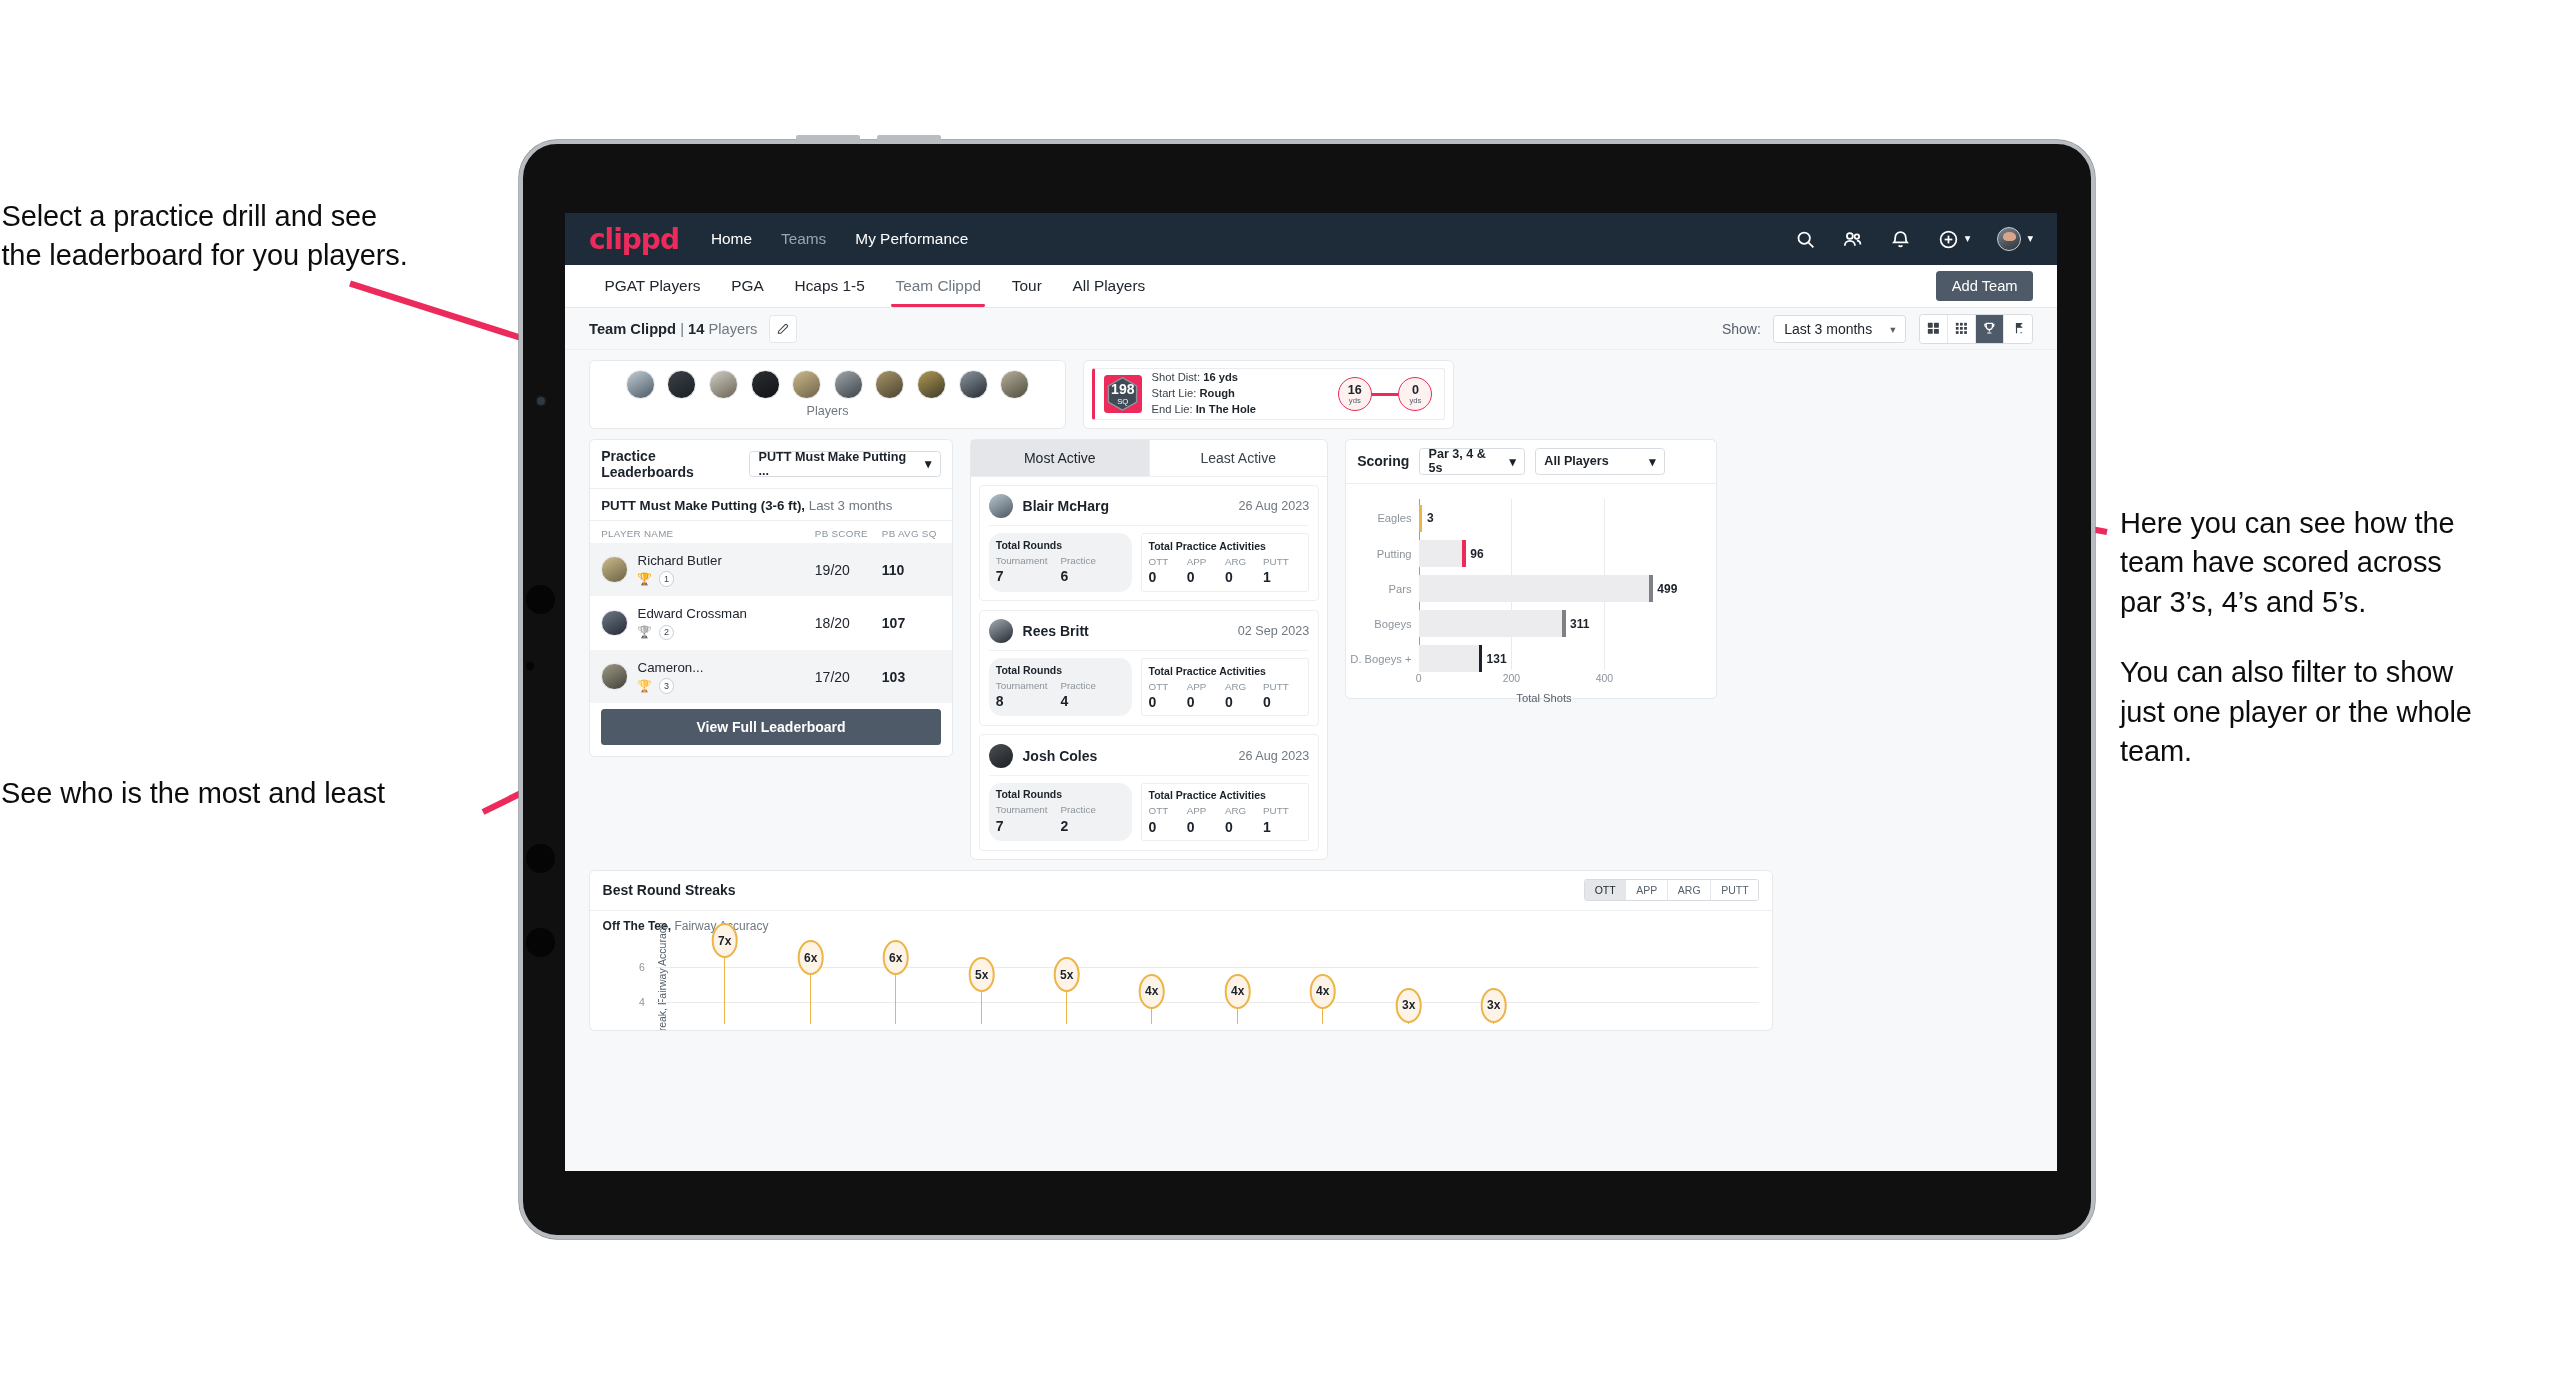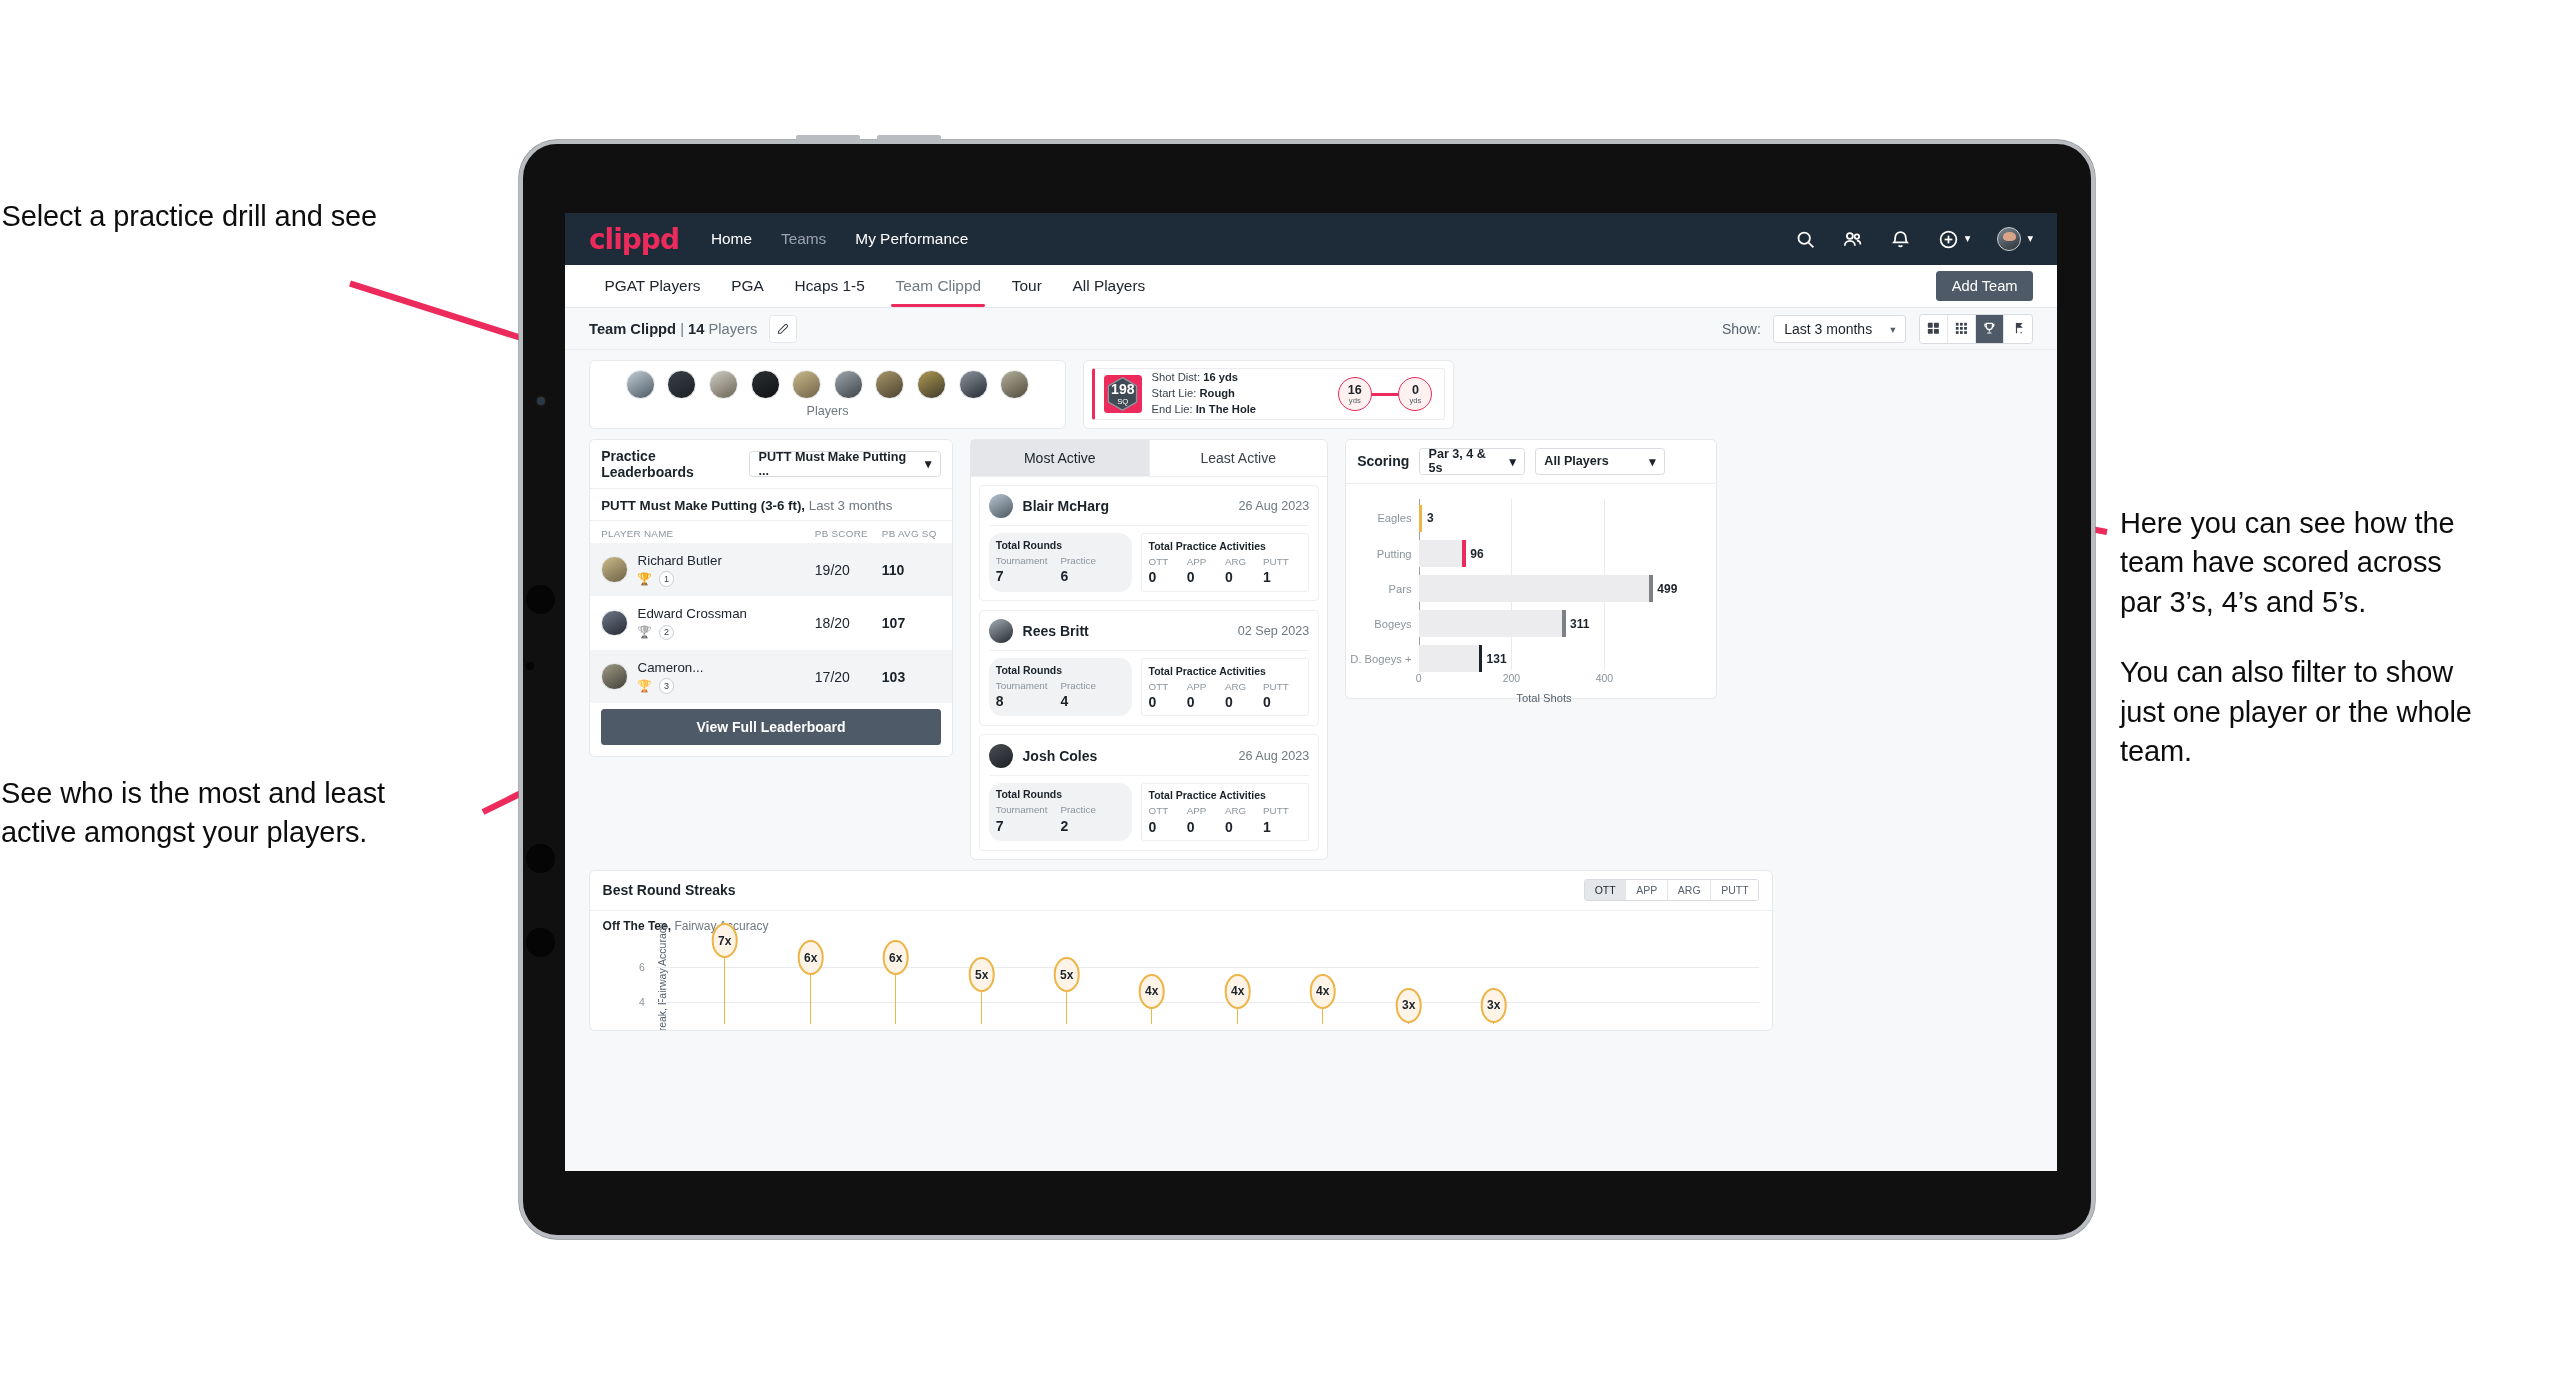--- a/index.html
+++ b/index.html
@@ -318,25 +318,25 @@
     font-size: 12px; font-weight: 700; color: #1b222a;
   }
 </style>
 </head>
 <body>
 
 <div class="stage">
 
   <div class="annot" id="annot-topleft">
     <div>Select a practice drill and see</div>
+    <div>the leaderboard for you players.</div>
   </div>
 
   <div class="annot" id="annot-bottomleft">
     <div>See who is the most and least</div>
-    <div>active amongst your players.</div>
   </div>
 
   <div class="annot" id="annot-right">
     <p>
       <span>Here you can see how the</span><br>
       <span>team have scored across</span><br>
       <span>par 3’s, 4’s and 5’s.</span>
     </p>
     <p>
       <span>You can also filter to show</span><br>

